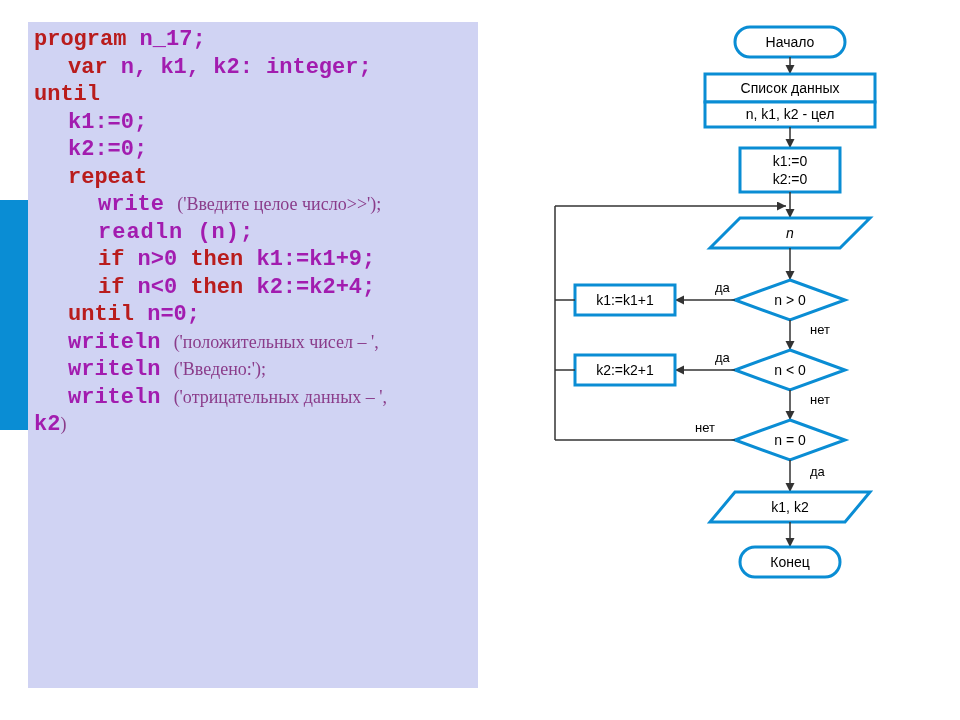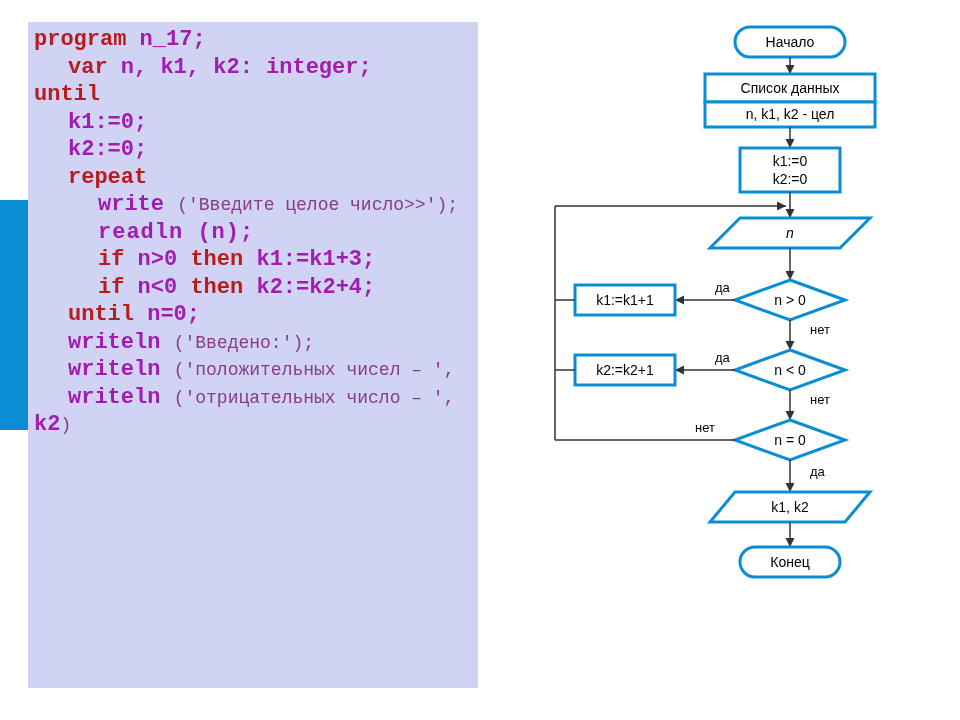--- a/index.html
+++ b/index.html
@@ -27,21 +27,21 @@
     height: 666px;
     background: #d0d3f3;
     font-size: 22px;
     line-height: 1.25;
     color: #8a3c8a;
     box-sizing: border-box;
     padding: 4px 0 0 6px;
   }
   .code-panel span.kw { font-weight: bold; color: #b91c1c; }
   .code-panel span.body { font-weight: bold; color: #a21caf; }
-  .code-panel span.str { font-family: Liberation Mono, monospace; font-size: 18px; color: #8a3c8a; font-weight: normal; }
+  .code-panel span.str { font-family: Liberation Serif, serif; font-size: 18px; color: #8a3c8a; font-weight: normal; }
   .code-panel .ln { white-space: pre; }
   .code-panel .ind1 { padding-left: 34px; display:inline-block; }
   .code-panel .ind2 { padding-left: 64px; display:inline-block; }
 
   .flow {
     position: absolute;
     left: 510px;
     top: 22px;
     width: 430px;
     height: 670px;
@@ -62,26 +62,26 @@
 
 <div class="code-panel">
 <div class="ln"><span class="kw">program</span><span class="body"> n_17;</span></div>
 <div class="ln"><span class="ind1"></span><span class="kw">var</span><span class="body"> n, k1, k2: integer;</span></div>
 <div class="ln"><span class="kw">until</span></div>
 <div class="ln"><span class="ind1"></span><span class="body">k1:=0;</span></div>
 <div class="ln"><span class="ind1"></span><span class="body">k2:=0;</span></div>
 <div class="ln"><span class="ind1"></span><span class="kw">repeat</span></div>
 <div class="ln"><span class="ind2"></span><span class="body">write </span><span class="str">('Введите целое число&gt;&gt;');</span></div>
 <div class="ln"><span class="ind2"></span><span class="body" style="letter-spacing:1px">readln (n);</span></div>
-<div class="ln"><span class="ind2"></span><span class="kw">if</span><span class="body"> n&gt;0 </span><span class="kw">then</span><span class="body"> k1:=k1+3;</span></div>
+<div class="ln"><span class="ind2"></span><span class="kw">if</span><span class="body"> n&gt;0 </span><span class="kw">then</span><span class="body"> k1:=k1+9;</span></div>
 <div class="ln"><span class="ind2"></span><span class="kw">if</span><span class="body"> n&lt;0 </span><span class="kw">then</span><span class="body"> k2:=k2+4;</span></div>
 <div class="ln"><span class="ind1"></span><span class="kw">until</span><span class="body"> n=0;</span></div>
+<div class="ln"><span class="ind1"></span><span class="body">writeln </span><span class="str">('положительных чисел – ',</span></div>
 <div class="ln"><span class="ind1"></span><span class="body">writeln </span><span class="str">('Введено:');</span></div>
-<div class="ln"><span class="ind1"></span><span class="body">writeln </span><span class="str">('положительных чисел – ',</span></div>
-<div class="ln"><span class="ind1"></span><span class="body">writeln </span><span class="str">('отрицательных число – ',</span></div>
+<div class="ln"><span class="ind1"></span><span class="body">writeln </span><span class="str">('отрицательных данных – ',</span></div>
 <div class="ln"><span class="body">k2</span><span class="str">)</span></div>
 </div>
 
 <div class="flow">
 <svg viewBox="0 0 430 670">
   <defs>
     <marker id="ar" markerWidth="8" markerHeight="8" refX="6" refY="3" orient="auto">
       <path d="M0,0 L6,3 L0,6 z" class="ahead"></path>
     </marker>
   </defs>

